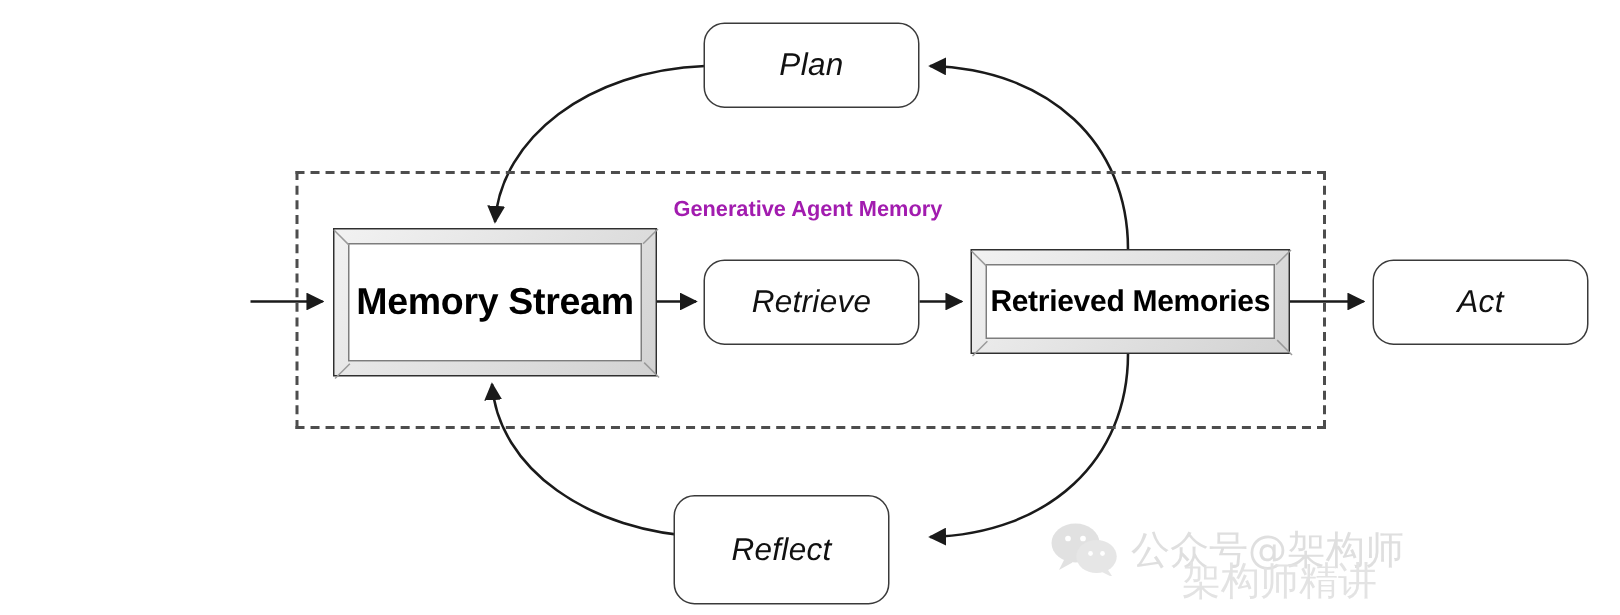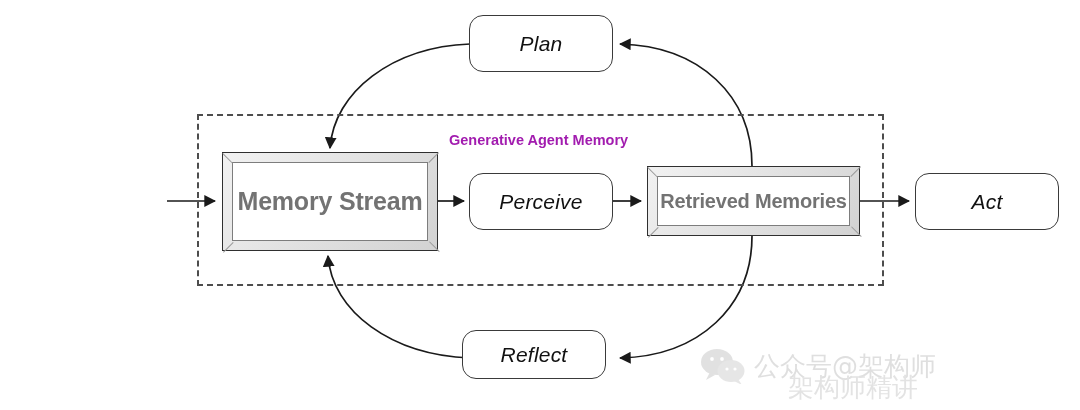--- a/index.html
+++ b/index.html
@@ -60,21 +60,21 @@
     width: 100%;
     height: 100%;
     background: #ffffff;
     border: 1.2px solid #7d7d7d;
     display: flex;
     align-items: center;
     justify-content: center;
   }
   .bevel .label {
     font-weight: bold;
-    color: #737373;
+    color: #000000;
     white-space: nowrap;
     letter-spacing: -0.2px;
   }
   #node-memory-stream .label { font-size: 25px; }
   #node-retrieved-memories .label { font-size: 20px; }
 
   
   .bevel .miter {
     position: absolute;
     background: #9a9a9a;
@@ -165,42 +165,42 @@
     <div class="miter" style="left:0;   top:0;   width:14px; transform:rotate(45deg);"></div>
     <div class="miter" style="left:216px;top:0;  width:14px; transform:rotate(135deg);"></div>
     <div class="miter" style="left:0;   top:99px;width:14px; transform:rotate(-45deg);"></div>
     <div class="miter" style="left:216px;top:99px;width:14px; transform:rotate(-135deg);"></div>
     <div class="inner">
       <span class="label">Memory Stream</span>
     </div>
   </div>
 
   <div class="pill" id="node-retrieve" style="left:469px; top:173px; width:144px; height:57px;">
-    <span class="label">Perceive</span>
+    <span class="label">Retrieve</span>
   </div>
 
   <div class="bevel" id="node-retrieved-memories" style="left:647px; top:166px; width:213px; height:70px;">
     <div class="miter" style="left:0;   top:0;   width:14px; transform:rotate(45deg);"></div>
     <div class="miter" style="left:213px;top:0;  width:14px; transform:rotate(135deg);"></div>
     <div class="miter" style="left:0;   top:70px;width:14px; transform:rotate(-45deg);"></div>
     <div class="miter" style="left:213px;top:70px;width:14px; transform:rotate(-135deg);"></div>
     <div class="inner">
       <span class="label">Retrieved Memories</span>
     </div>
   </div>
 
   <div class="pill" id="node-act" style="left:915px; top:173px; width:144px; height:57px;align-items:center;">
     <span class="label">Act</span>
   </div>
 
   <div class="pill" id="node-plan" style="left:469px; top:15px; width:144px; height:57px;">
     <span class="label">Plan</span>
   </div>
 
-  <div class="pill" id="node-reflect" style="left:462px; top:330px; width:144px; height:49px;">
+  <div class="pill" id="node-reflect" style="left:449px; top:330px; width:144px; height:73px;">
     <span class="label">Reflect</span>
   </div>
 
   <div id="watermark" style="left:700px; top:348px;">
     <svg width="46" height="36" viewBox="0 0 46 36">
       <ellipse cx="17" cy="14" rx="16" ry="13" fill="#b9b9b9"></ellipse>
       <path d="M 10 24 L 6 32 L 15 27 Z" fill="#b9b9b9"></path>
       <ellipse cx="12" cy="11" rx="1.9" ry="1.9" fill="#ffffff"></ellipse>
       <ellipse cx="22" cy="11" rx="1.9" ry="1.9" fill="#ffffff"></ellipse>
       <ellipse cx="31" cy="23" rx="13.5" ry="11" fill="#c4c4c4"></ellipse>

